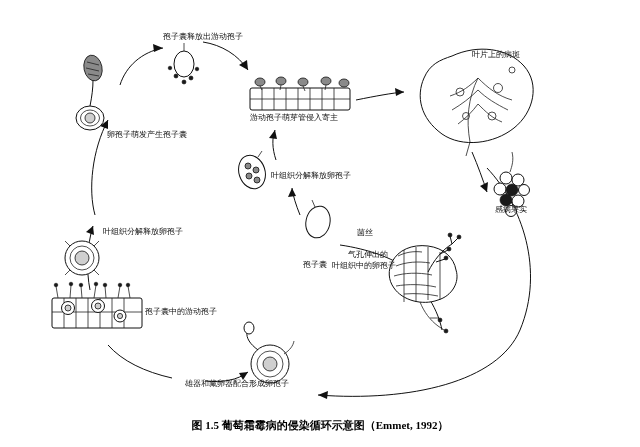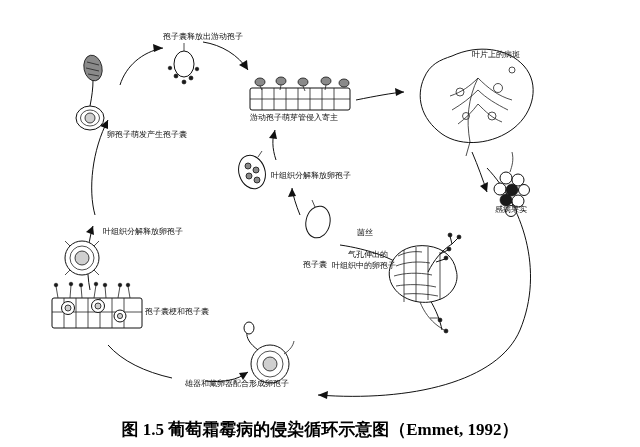--- a/index.html
+++ b/index.html
@@ -27,21 +27,21 @@
     color: #111;
     white-space: nowrap;
     letter-spacing: 0px;
   }
   .label.center { text-align: center; }
   .caption {
     position: absolute;
     left: 0;
     width: 640px;
     text-align: center;
-    font-size: 17px;
+    font-size: 11px;
     font-weight: bold;
     color: #000;
     font-family: "Liberation Serif", serif;
   }
   svg { display: block; }
   .ln { fill: none; stroke: #111; stroke-width: 1; }
   .ln-thin { fill: none; stroke: #222; stroke-width: 0.8; }
   .fillw { fill: #ffffff; stroke: #111; stroke-width: 1; }
   .fillg { fill: #cfcfcf; stroke: #111; stroke-width: 0.8; }
   .filld { fill: #8a8a8a; stroke: #111; stroke-width: 0.8; }
@@ -238,18 +238,18 @@
   <div class="label" style="left:250px; top:113px;">游动孢子萌芽管侵入寄主</div>
   <div class="label" style="left:472px; top:35px;margin-top:15px;">叶片上的病斑</div>
   <div class="label" style="left:271px; top:171px;">叶组织分解释放卵孢子</div>
   <div class="label" style="left:357px; top:206px;margin-top:22px;">菌丝</div>
   <div class="label" style="left:495px; top:205px;">感病果实</div>
   <div class="label" style="left:303px; top:233px;margin-top:27px;">孢子囊</div>
   <div class="label center" style="left:348px; top:250px;">气孔伸出的</div>
   <div class="label center" style="left:332px; top:261px;">叶组织中的卵孢子</div>
   <div class="label" style="left:107px; top:130px;">卵孢子萌发产生孢子囊</div>
   <div class="label" style="left:103px; top:227px;">叶组织分解释放卵孢子</div>
-  <div class="label" style="left:145px; top:307px;">孢子囊梗和孢子囊</div>
+  <div class="label" style="left:145px; top:307px;">孢子囊中的游动孢子</div>
   <div class="label" style="left:185px; top:379px;">雄器和藏卵器配合形成卵孢子</div>
 
   <div class="caption" style="top:418px;">图 1.5  葡萄霜霉病的侵染循环示意图（Emmet, 1992）</div>
 
 </div>
 
 </body></html>

